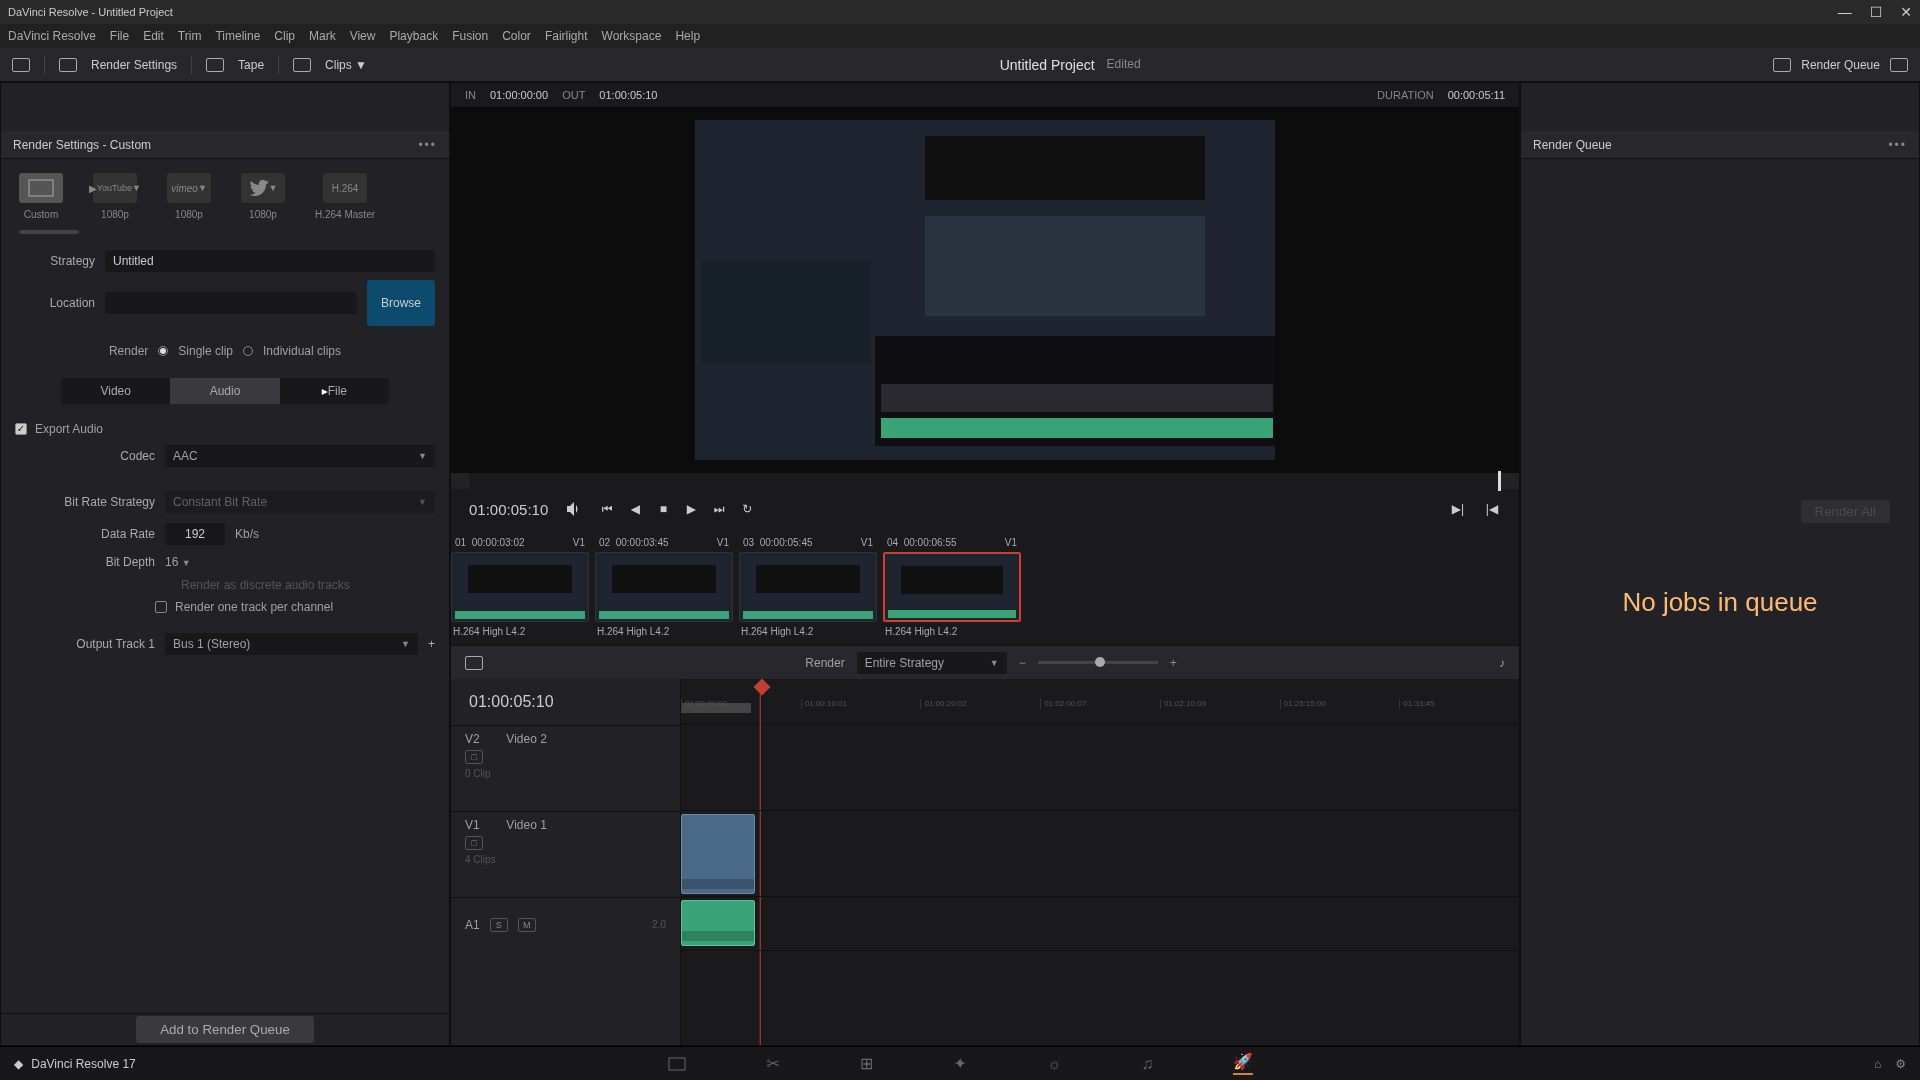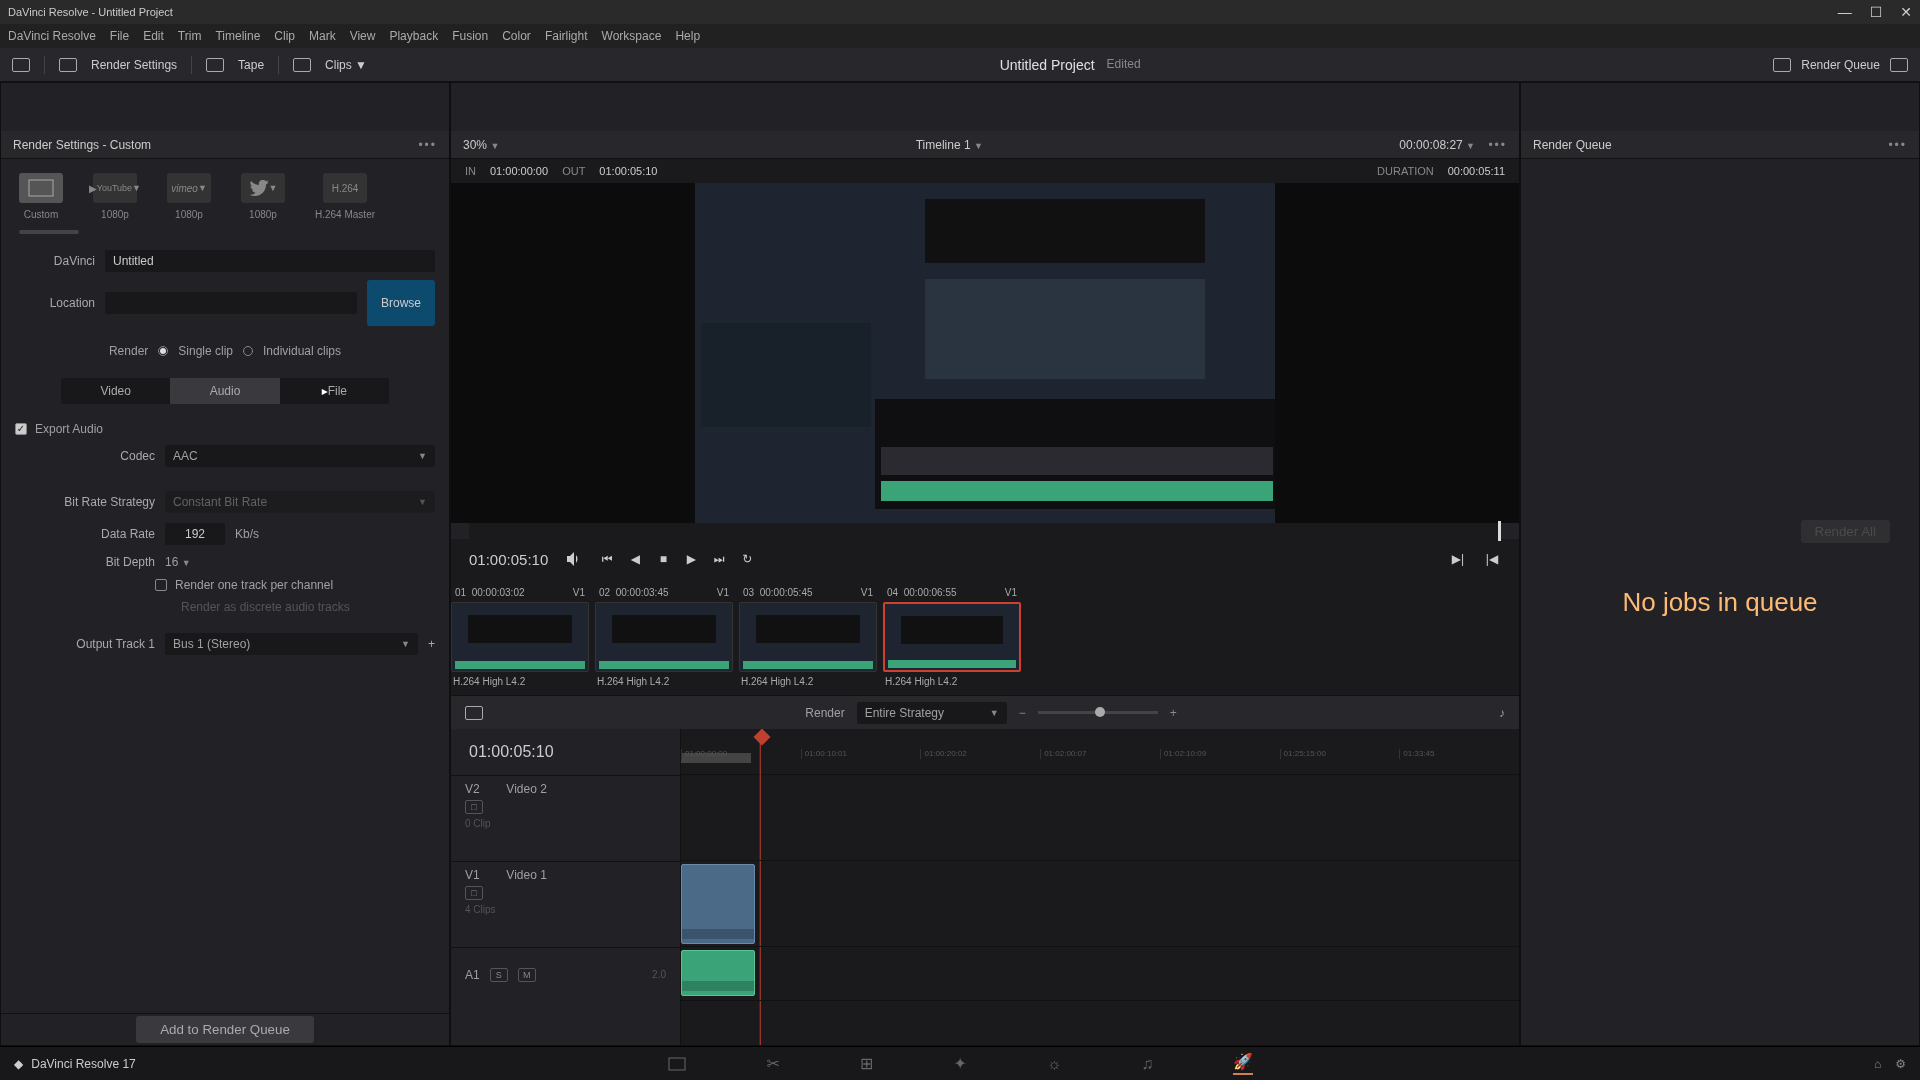--- a/index.html
+++ b/index.html
@@ -239,21 +239,21 @@
         <div class="preset-label">1080p</div>
       </div>
       <div class="preset">
         <div class="preset-icon">H.264</div>
         <div class="preset-label">H.264 Master</div>
       </div>
     </div>
     <div class="preset-scroll"></div>
 
     <div class="form-row">
-      <span class="form-label">DaVinci</span>
+      <span class="form-label">Strategy</span>
       <input class="form-input" value="Untitled" style="">
     </div>
     <div class="form-row">
       <span class="form-label">Location</span>
       <input class="form-input" value="" style="">
       <button class="browse-btn">Browse</button>
     </div>
 
     <div class="render-radio-row">
       <span>Render</span>
@@ -290,52 +290,44 @@
       </div>
       <div class="form-row">
         <span class="form-label" style="width:140px">Data Rate</span>
         <input class="form-input small" value="192" style="">
         <span>Kb/s</span>
       </div>
       <div class="form-row">
         <span class="form-label" style="width:140px">Bit Depth</span>
         <span><span>16</span> <span class="chev">▼</span></span>
       </div>
+      <div class="checkbox-row" style="padding-left:180px;opacity:0.4">
+        <span>Render as discrete audio tracks</span>
+      </div>
       <div class="checkbox-row" style="padding-left:154px">
         <span class="checkbox"></span>
         <span>Render one track per channel</span>
-      </div>
-      <div class="checkbox-row" style="padding-left:180px;opacity:0.4">
-        <span>Render as discrete audio tracks</span>
       </div>
       <div class="form-row" style="margin-top:10px">
         <span class="form-label" style="width:140px">Output Track 1</span>
         <div class="select-wrap">
             <span>Bus 1 (Stereo)</span>
             <span class="chev">▼</span>
           </div>
         <span style="color:#aaa">+</span>
       </div>
     </div>
 
     <div class="add-render-wrap">
       <button class="add-render-btn">Add to Render Queue</button>
     </div>
   </div>
 
   <div class="center">
     <div class="panel" style="flex:1">
-      <div class="panel-header viewer-header">
-        <span><span>30%</span> <span class="chev">▼</span></span>
-        <span><span>Timeline 1</span> <span class="chev">▼</span></span>
-        <span>
-          <span>00:00:08:27</span> <span class="chev">▼</span>
-          <span class="dots" style="margin-left:10px">•••</span>
-        </span>
-      </div>
 
       <div class="inout-bar">
         <span class="lbl">IN</span>
         <span class="tc">01:00:00:00</span>
         <span class="lbl">OUT</span>
         <span class="tc">01:00:05:10</span>
         <span class="spacer"></span>
         <span class="lbl">DURATION</span>
         <span class="tc">00:00:05:11</span>
       </div>
@@ -475,21 +467,21 @@
   </div>
 
   <div class="panel render-queue">
     <div class="panel-header">
       <span>Render Queue</span>
       <span class="dots">•••</span>
     </div>
     <div class="queue-body">
       <span class="queue-empty">No jobs in queue</span>
     </div>
-    <div class="render-all" style="position:absolute; right:20px; top:510px">
+    <div class="render-all" style="position:absolute; right:20px; top:490px">
       <button>Render All</button>
     </div>
   </div>
 
 </div>
 
 <div class="page-tabs">
   <div class="footer-left">
     <span>◆</span>
     <span>DaVinci Resolve 17</span>

